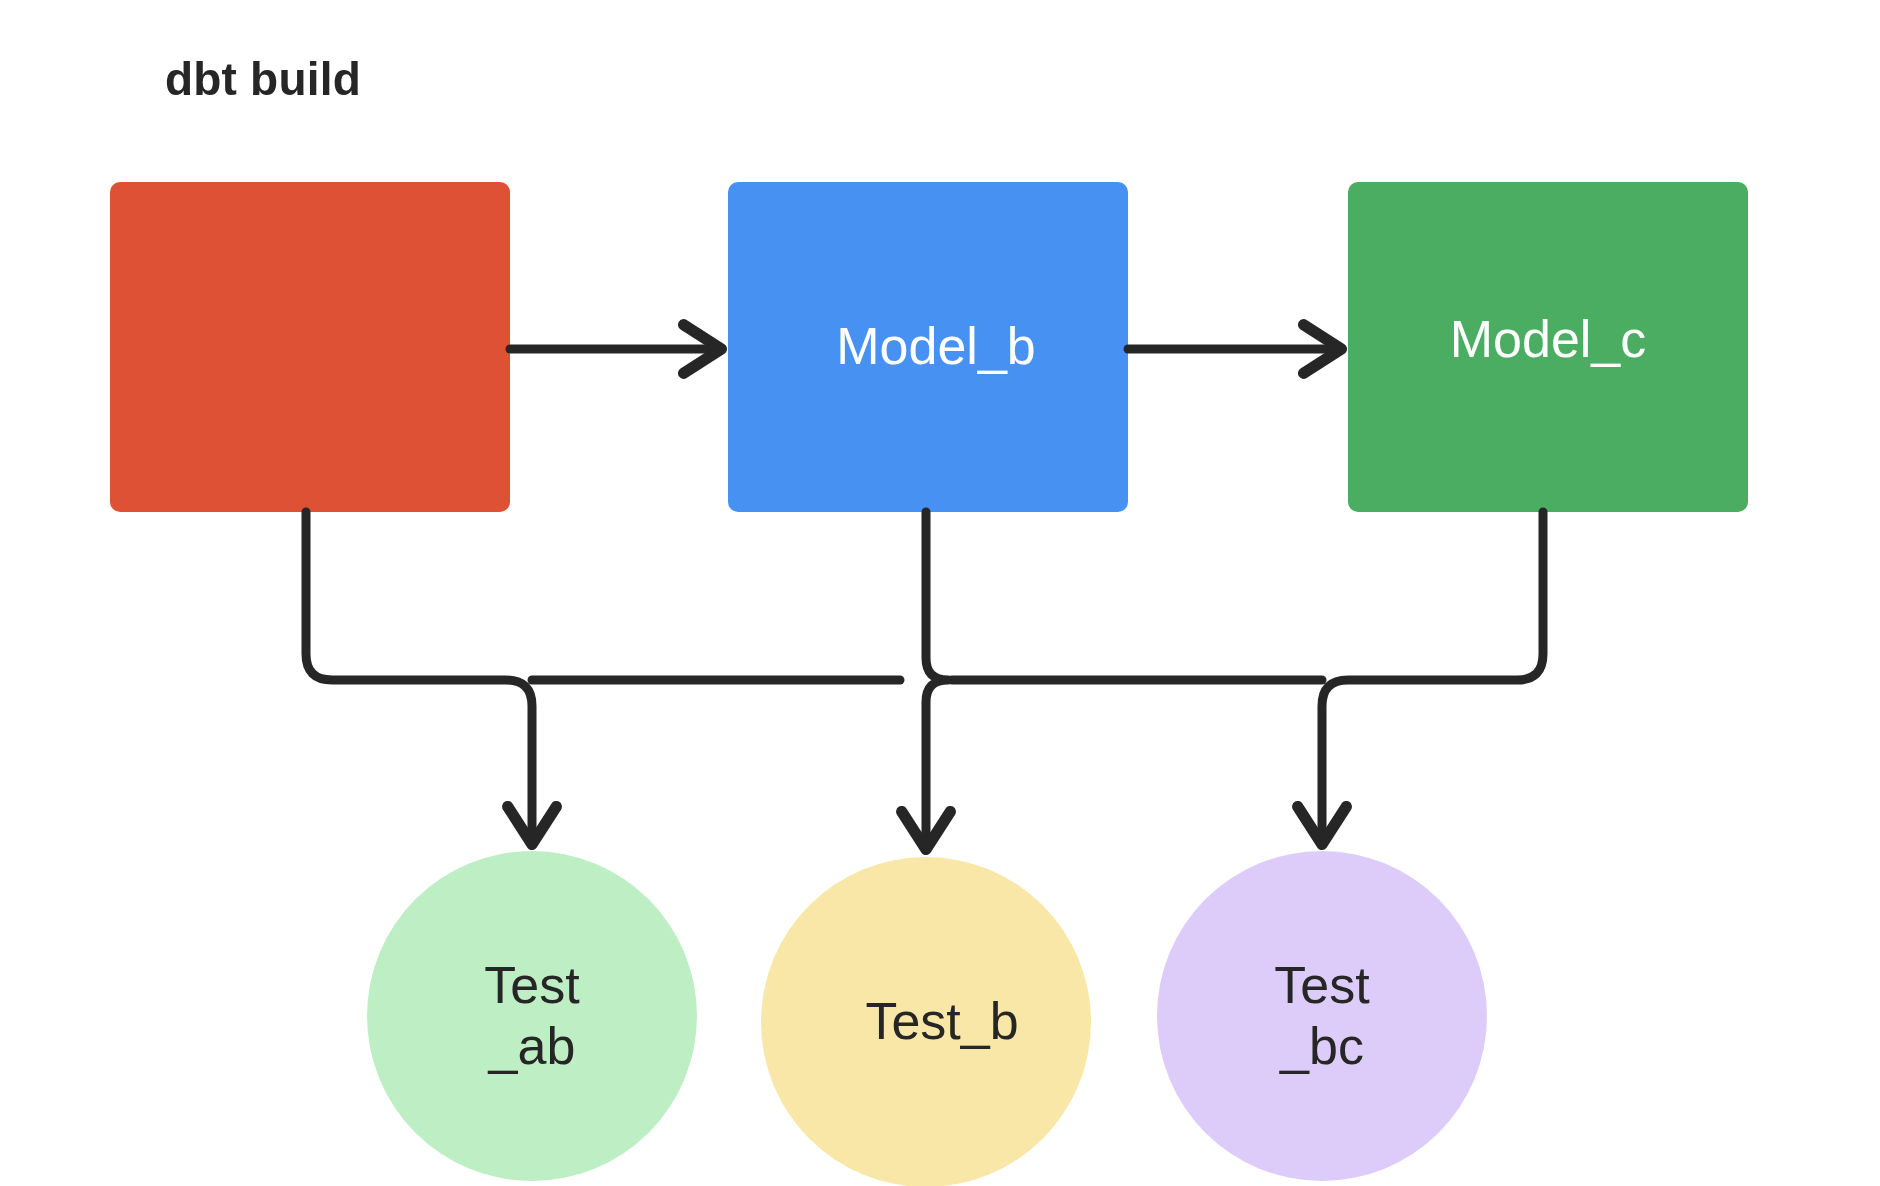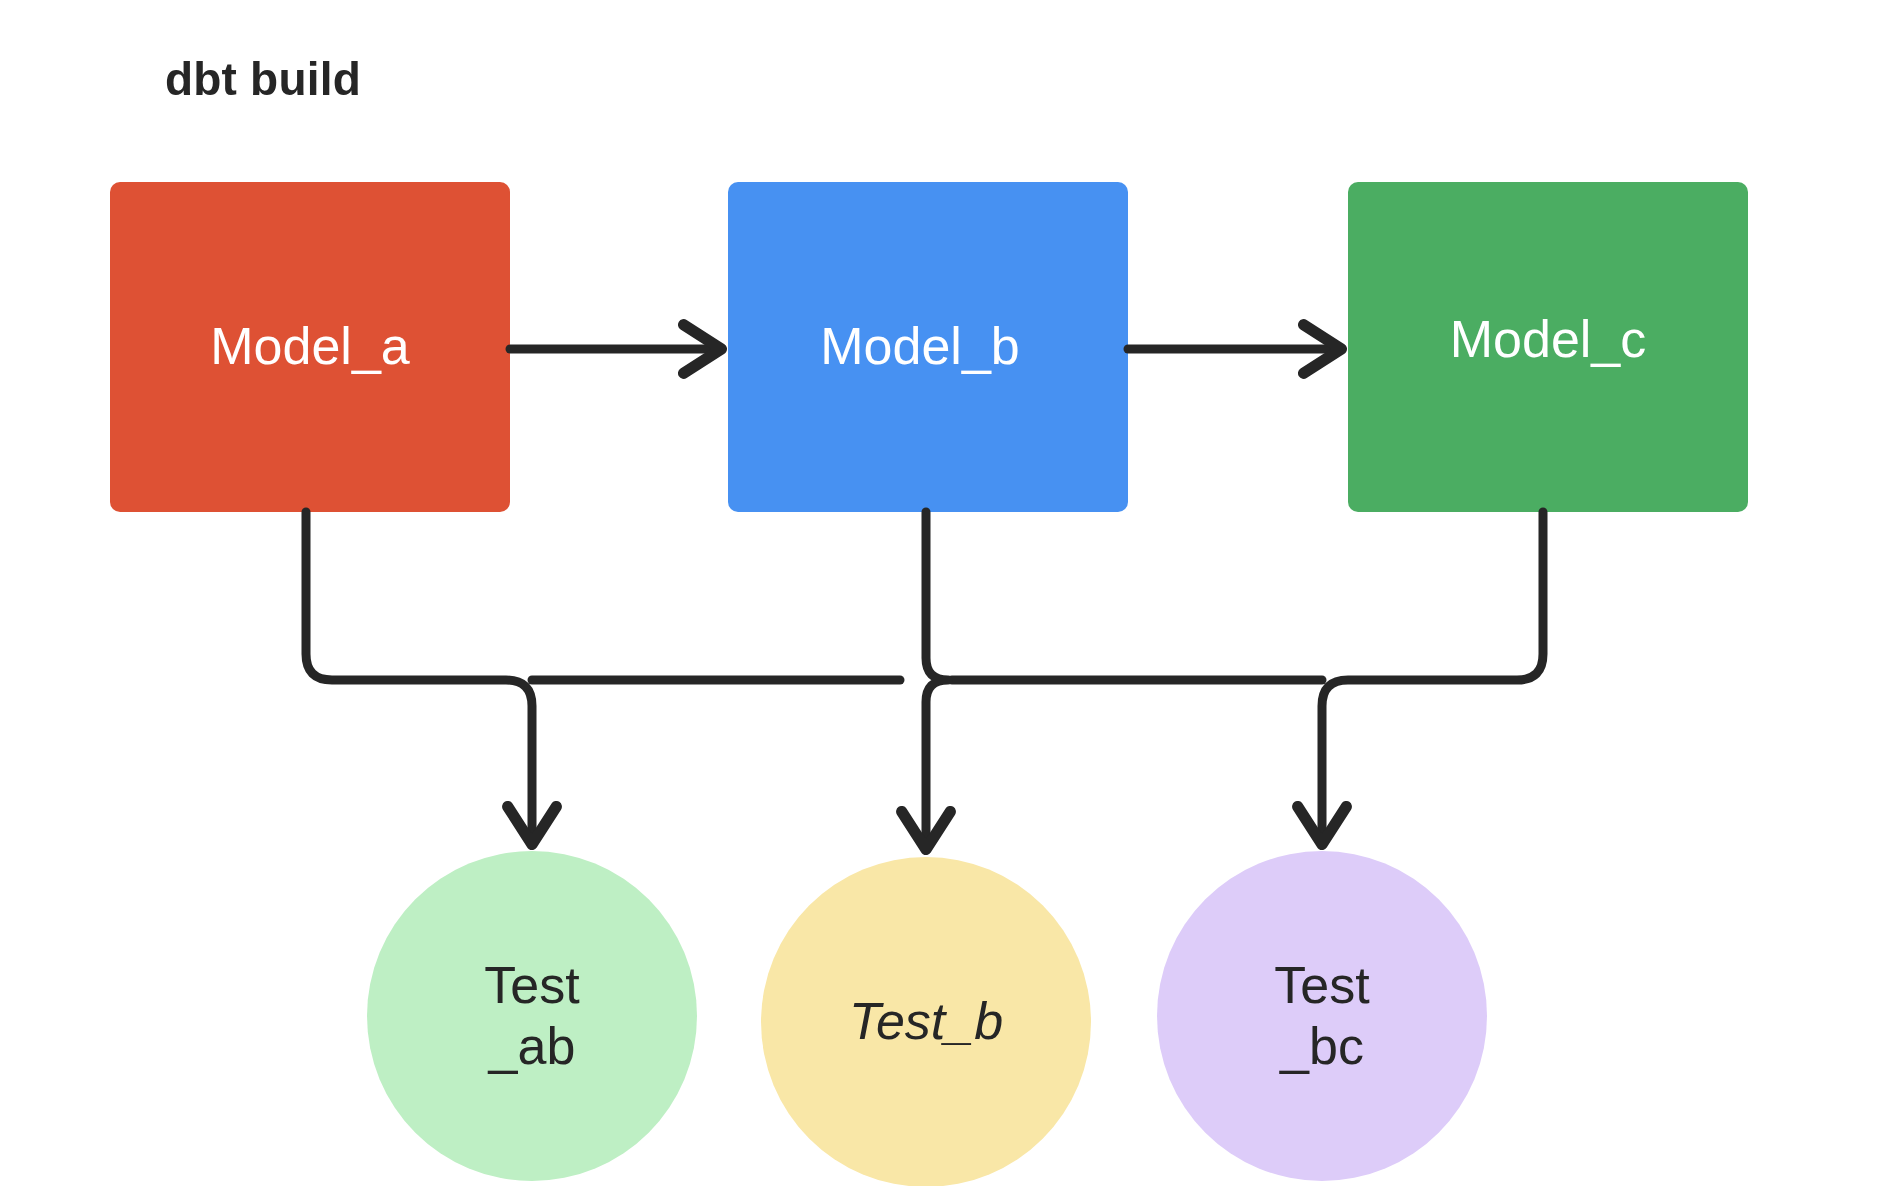--- a/index.html
+++ b/index.html
@@ -100,27 +100,26 @@
              L926,614
              Q926,636 948,636
              Q926,636 926,658
              L926,800" fill="none" stroke="#262626" stroke-width="9" stroke-linecap="round" stroke-linejoin="round" marker-end="url(#arrowhead)"></path>
 
     <circle cx="532" cy="972" r="165" fill="#BEEFC4"></circle>
     <circle cx="926" cy="978" r="165" fill="#F9E7A7"></circle>
     <circle cx="1322" cy="972" r="165" fill="#DDCCF9"></circle>
   </svg>
 
-  <div class="node-label model-label" style="left:110px; top:138px; width:400px; height:330px;">Model_a</div>
 
-  <div class="node-label model-label" style="left:720px; top:138px; width:400px; height:330px;">Model_b</div>
+  <div class="node-label model-label" style="left:736px; top:138px; width:400px; height:330px;">Model_b</div>
 
   <div class="node-label model-label" style="left:1348px; top:131px; width:400px; height:330px;">Model_c</div>
 
   <div class="node-label test-label" style="left:367px; top:807px; width:330px; height:330px;">Test
 _ab</div>
 
-  <div class="node-label test-label" style="left:761px; top:813px; width:330px; height:330px;font-style:italic;">Test_b</div>
+  <div class="node-label test-label" style="left:777px; top:813px; width:330px; height:330px;">Test_b</div>
 
   <div class="node-label test-label" style="left:1157px; top:807px; width:330px; height:330px;">Test
 _bc</div>
 
 </div>
 
 </body></html>

